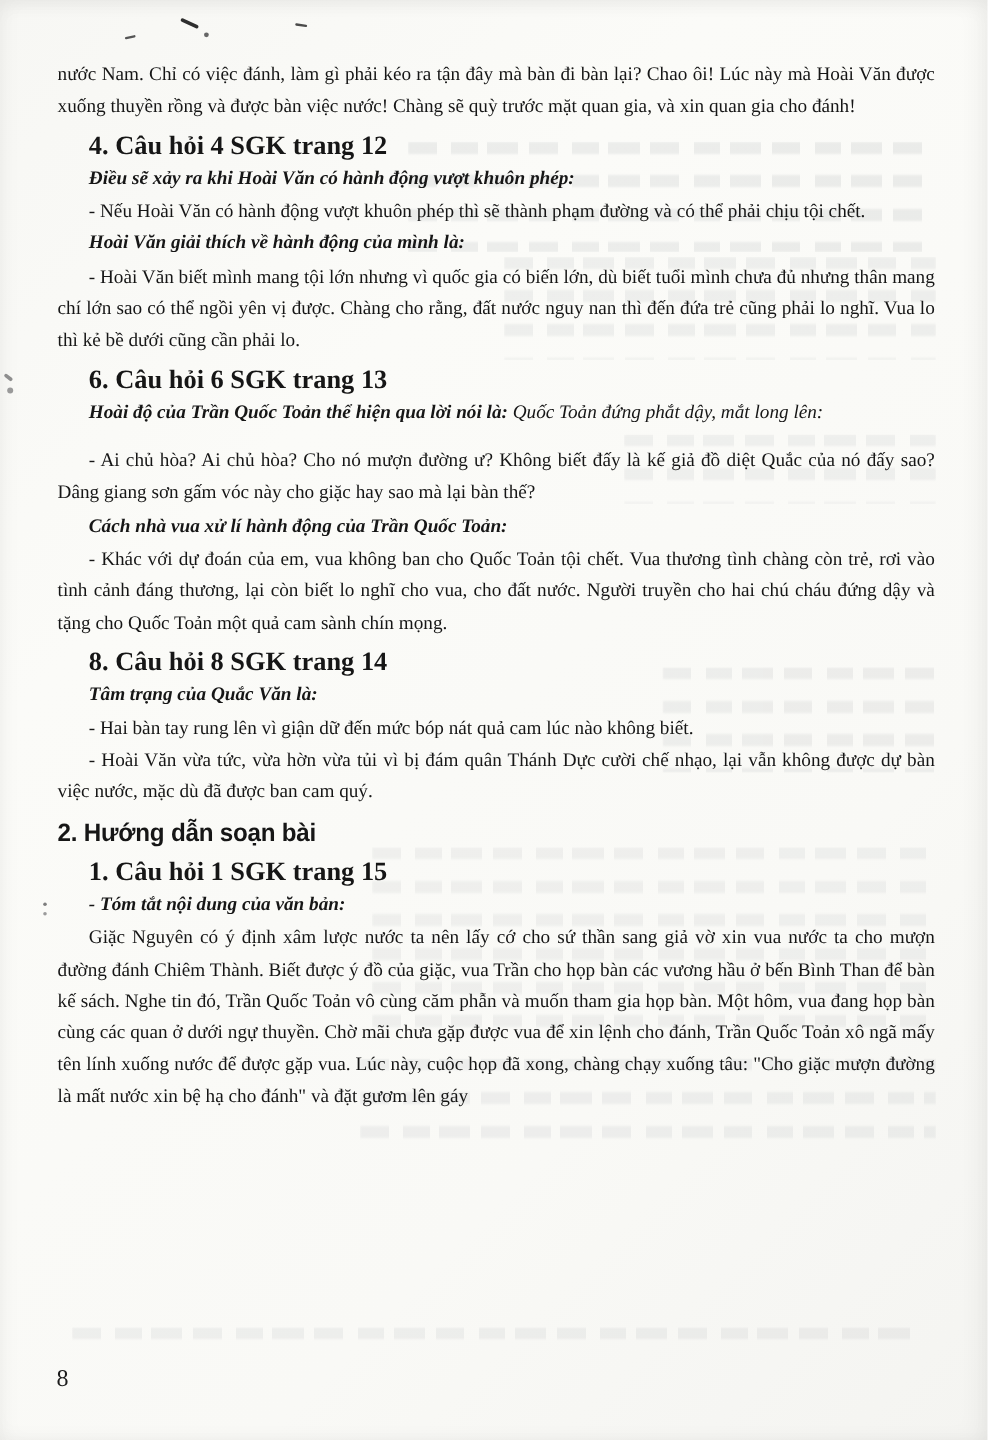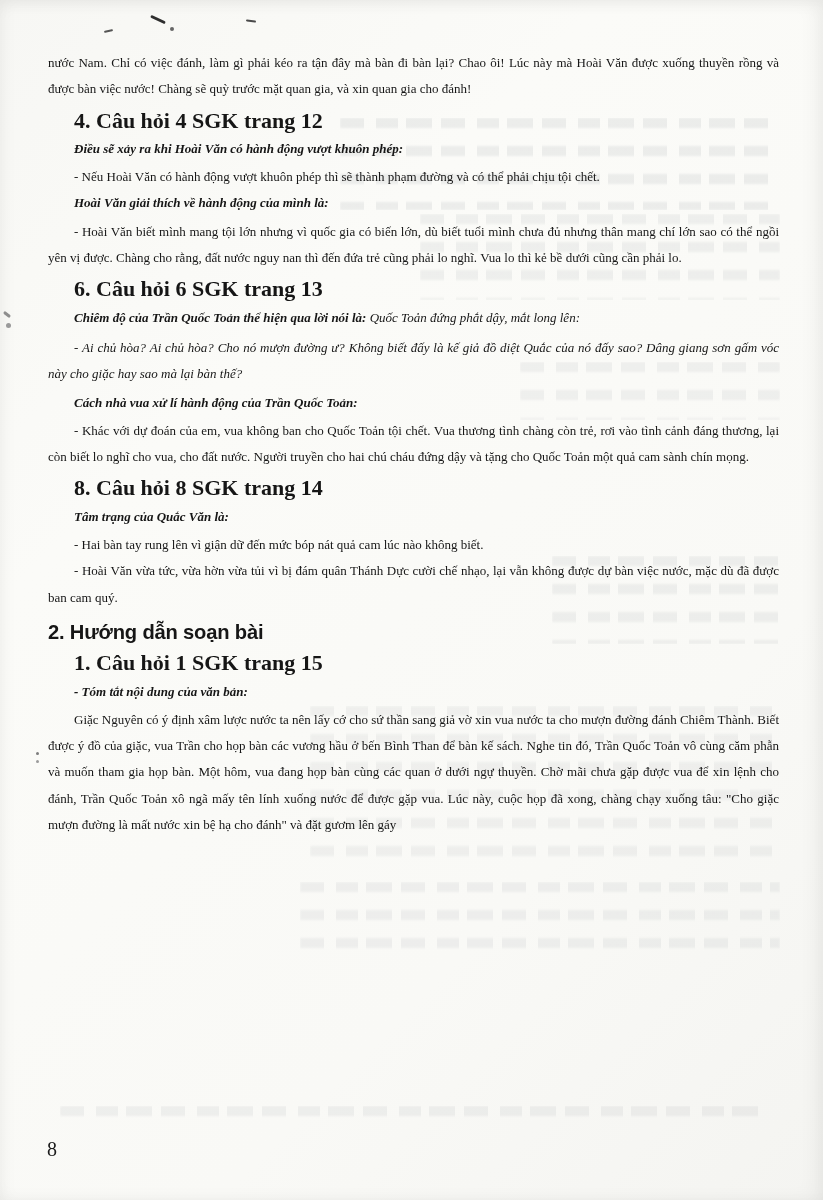--- a/index.html
+++ b/index.html
@@ -18,43 +18,42 @@
     color: #161616;
   }
   .text-block {
     position: absolute;
     left: 48px;
     right: 44px;
     top: 50px;
   }
   .text-block p {
     margin: 0;
-    font-size: 13px;
+    font-size: 16px;
     line-height: 26.3px;
     text-align: justify;
     text-indent: 26px;
   }
   p.no-indent { text-indent: 0; }
   p.h {
     font-weight: bold;
     font-size: 22px;
     margin-top: 5px;
     margin-bottom: 2px;
     text-align: left;
   }
   p.lead {
     font-weight: bold;
     font-style: italic;
     margin-bottom: 2px;
   }
   .i { font-style: italic; font-weight: normal; }
   .bi { font-style: italic; font-weight: bold; }
   p.quote {
-    font-style: italic;
-    margin-top: 4px;
+    margin-top: 14px;
     margin-bottom: 2px;
   }
   p.part2-h {
     font-family: "Liberation Sans", "DejaVu Sans", sans-serif;
     font-weight: bold;
     font-size: 21px;
     letter-spacing: -0.2px;
     text-indent: 0;
     margin-top: 8px;
     margin-bottom: 4px;
@@ -111,21 +110,21 @@
     <p class="no-indent">nước Nam. Chỉ có việc đánh, làm gì phải kéo ra tận đây mà bàn đi bàn lại? Chao ôi! Lúc này mà Hoài Văn được xuống thuyền rồng và được bàn việc nước! Chàng sẽ quỳ trước mặt quan gia, và xin quan gia cho đánh!</p>
 
     <p class="h">4. Câu hỏi 4 SGK trang 12</p>
     <p class="lead">Điều sẽ xảy ra khi Hoài Văn có hành động vượt khuôn phép:</p>
     <p>- Nếu Hoài Văn có hành động vượt khuôn phép thì sẽ thành phạm đường và có thể phải chịu tội chết.</p>
 
     <p class="lead">Hoài Văn giải thích về hành động của mình là:</p>
     <p>- Hoài Văn biết mình mang tội lớn nhưng vì quốc gia có biến lớn, dù biết tuổi mình chưa đủ nhưng thân mang chí lớn sao có thể ngồi yên vị được. Chàng cho rằng, đất nước nguy nan thì đến đứa trẻ cũng phải lo nghĩ. Vua lo thì kẻ bề dưới cũng cần phải lo.</p>
 
     <p class="h">6. Câu hỏi 6 SGK trang 13</p>
-    <p class="lead"><span class="bi">Chiêm độ của Trần Quốc Toản thể hiện qua lời nói là:</span> <span class="i">Quốc Toản đứng phắt dậy, mắt long lên:</span></p>
+    <p class="lead"><span class="bi">Hoài độ của Trần Quốc Toản thể hiện qua lời nói là:</span> <span class="i">Quốc Toản đứng phắt dậy, mắt long lên:</span></p>
     <p class="quote">- Ai chủ hòa? Ai chủ hòa? Cho nó mượn đường ư? Không biết đấy là kế giả đồ diệt Quắc của nó đấy sao? Dâng giang sơn gấm vóc này cho giặc hay sao mà lại bàn thế?</p>
 
     <p class="lead">Cách nhà vua xử lí hành động của Trần Quốc Toản:</p>
     <p>- Khác với dự đoán của em, vua không ban cho Quốc Toản tội chết. Vua thương tình chàng còn trẻ, rơi vào tình cảnh đáng thương, lại còn biết lo nghĩ cho vua, cho đất nước. Người truyền cho hai chú cháu đứng dậy và tặng cho Quốc Toản một quả cam sành chín mọng.</p>
 
     <p class="h">8. Câu hỏi 8 SGK trang 14</p>
     <p class="lead">Tâm trạng của Quắc Văn là:</p>
     <p>- Hai bàn tay rung lên vì giận dữ đến mức bóp nát quả cam lúc nào không biết.</p>
     <p>- Hoài Văn vừa tức, vừa hờn vừa tủi vì bị đám quân Thánh Dực cười chế nhạo, lại vẫn không được dự bàn việc nước, mặc dù đã được ban cam quý.</p>
 

